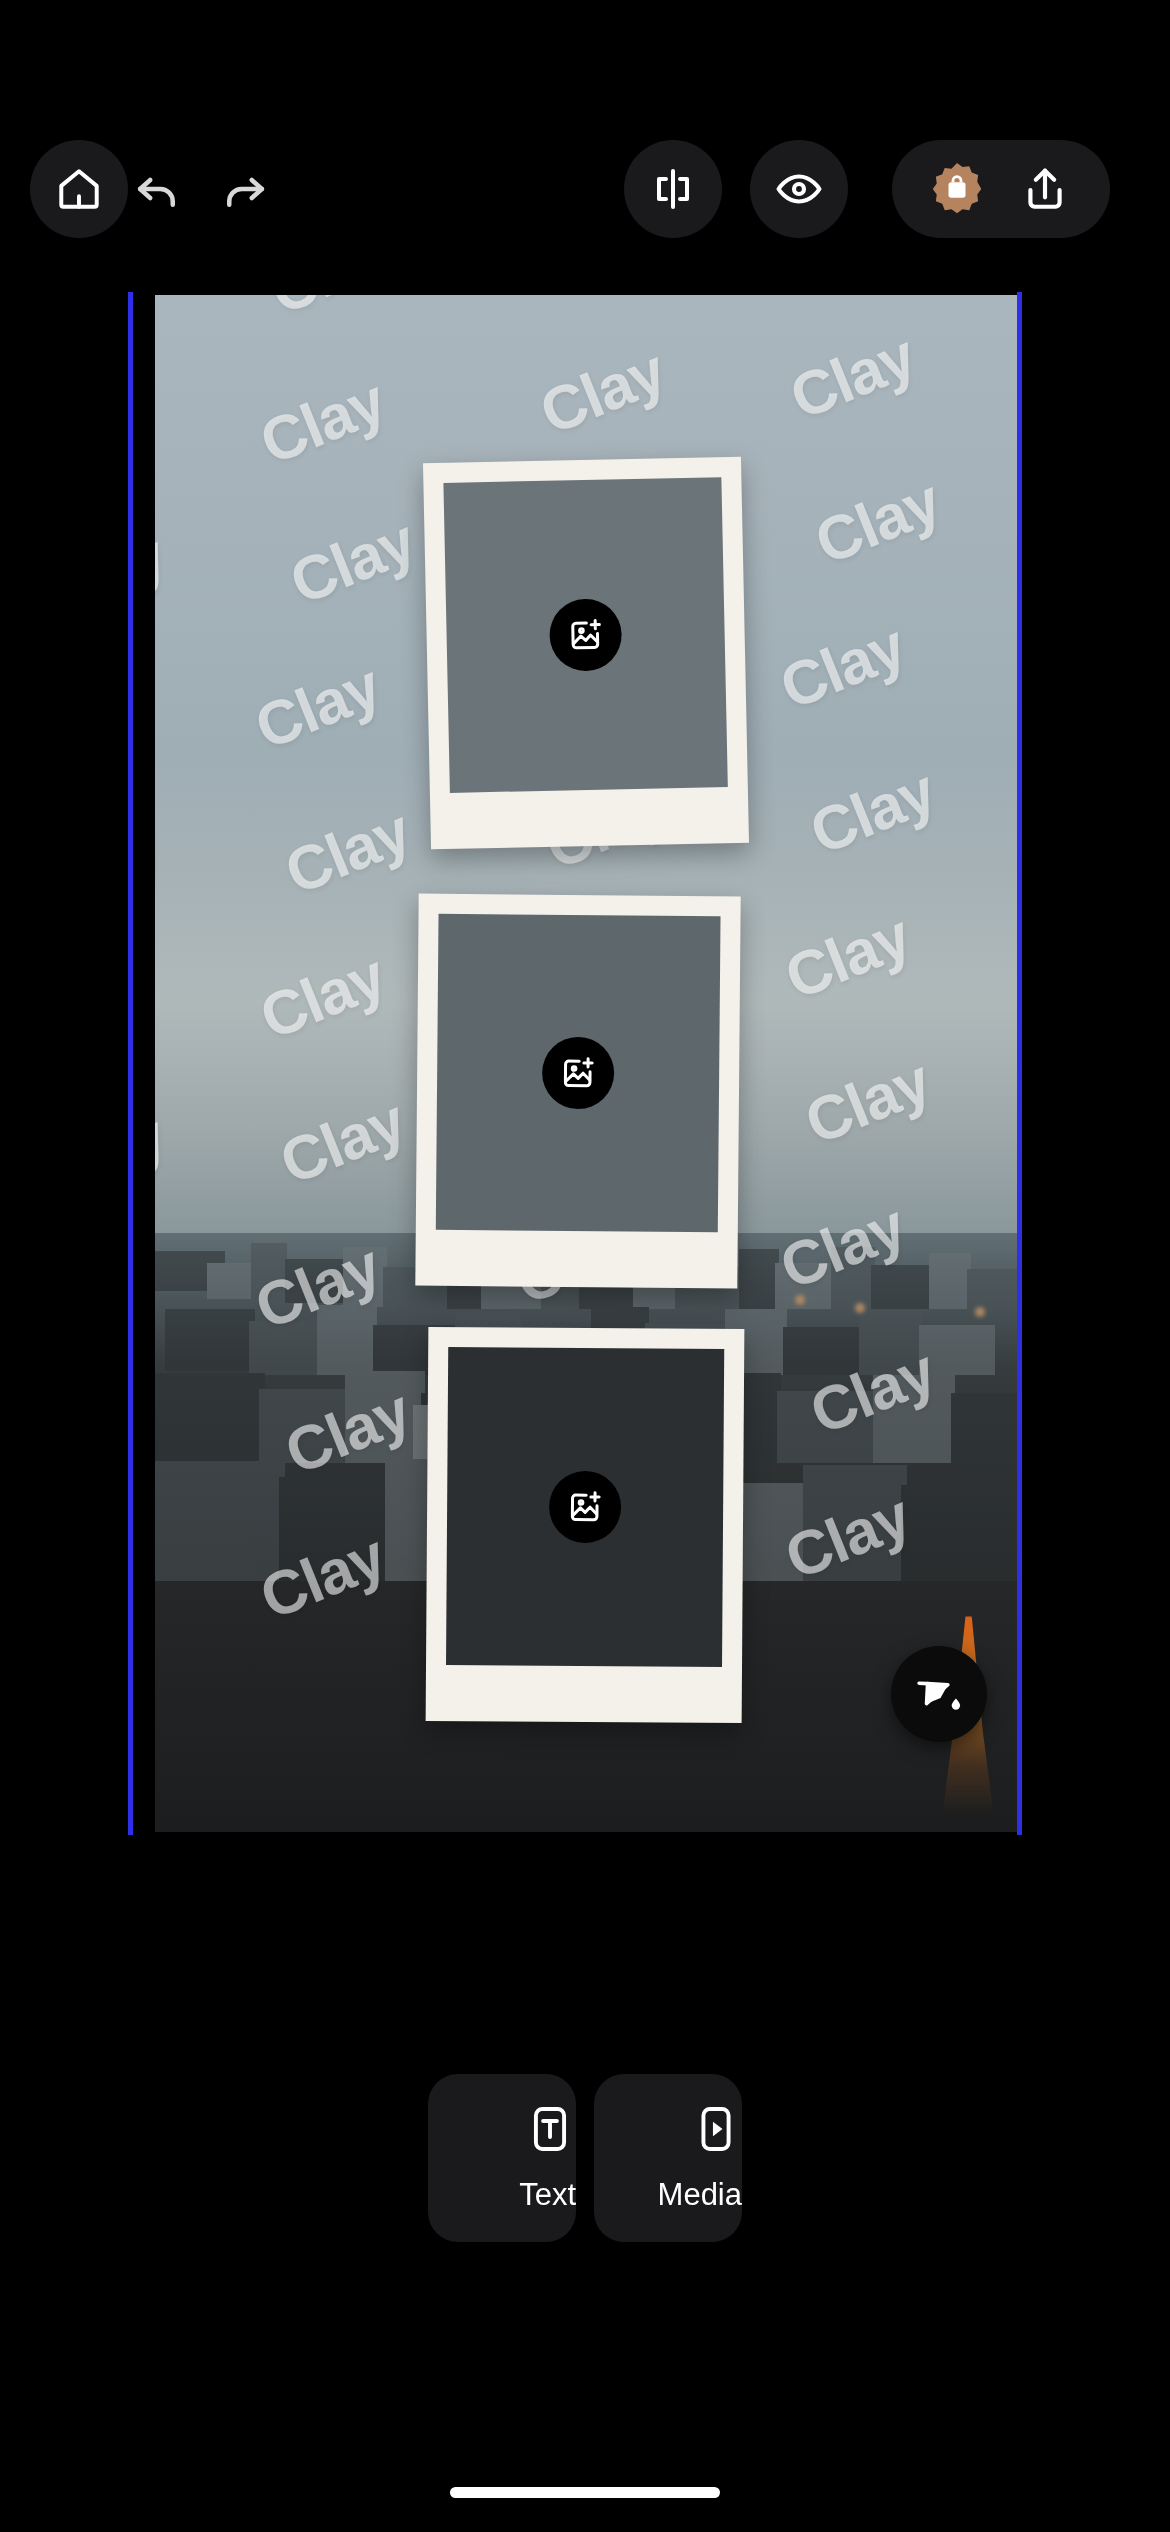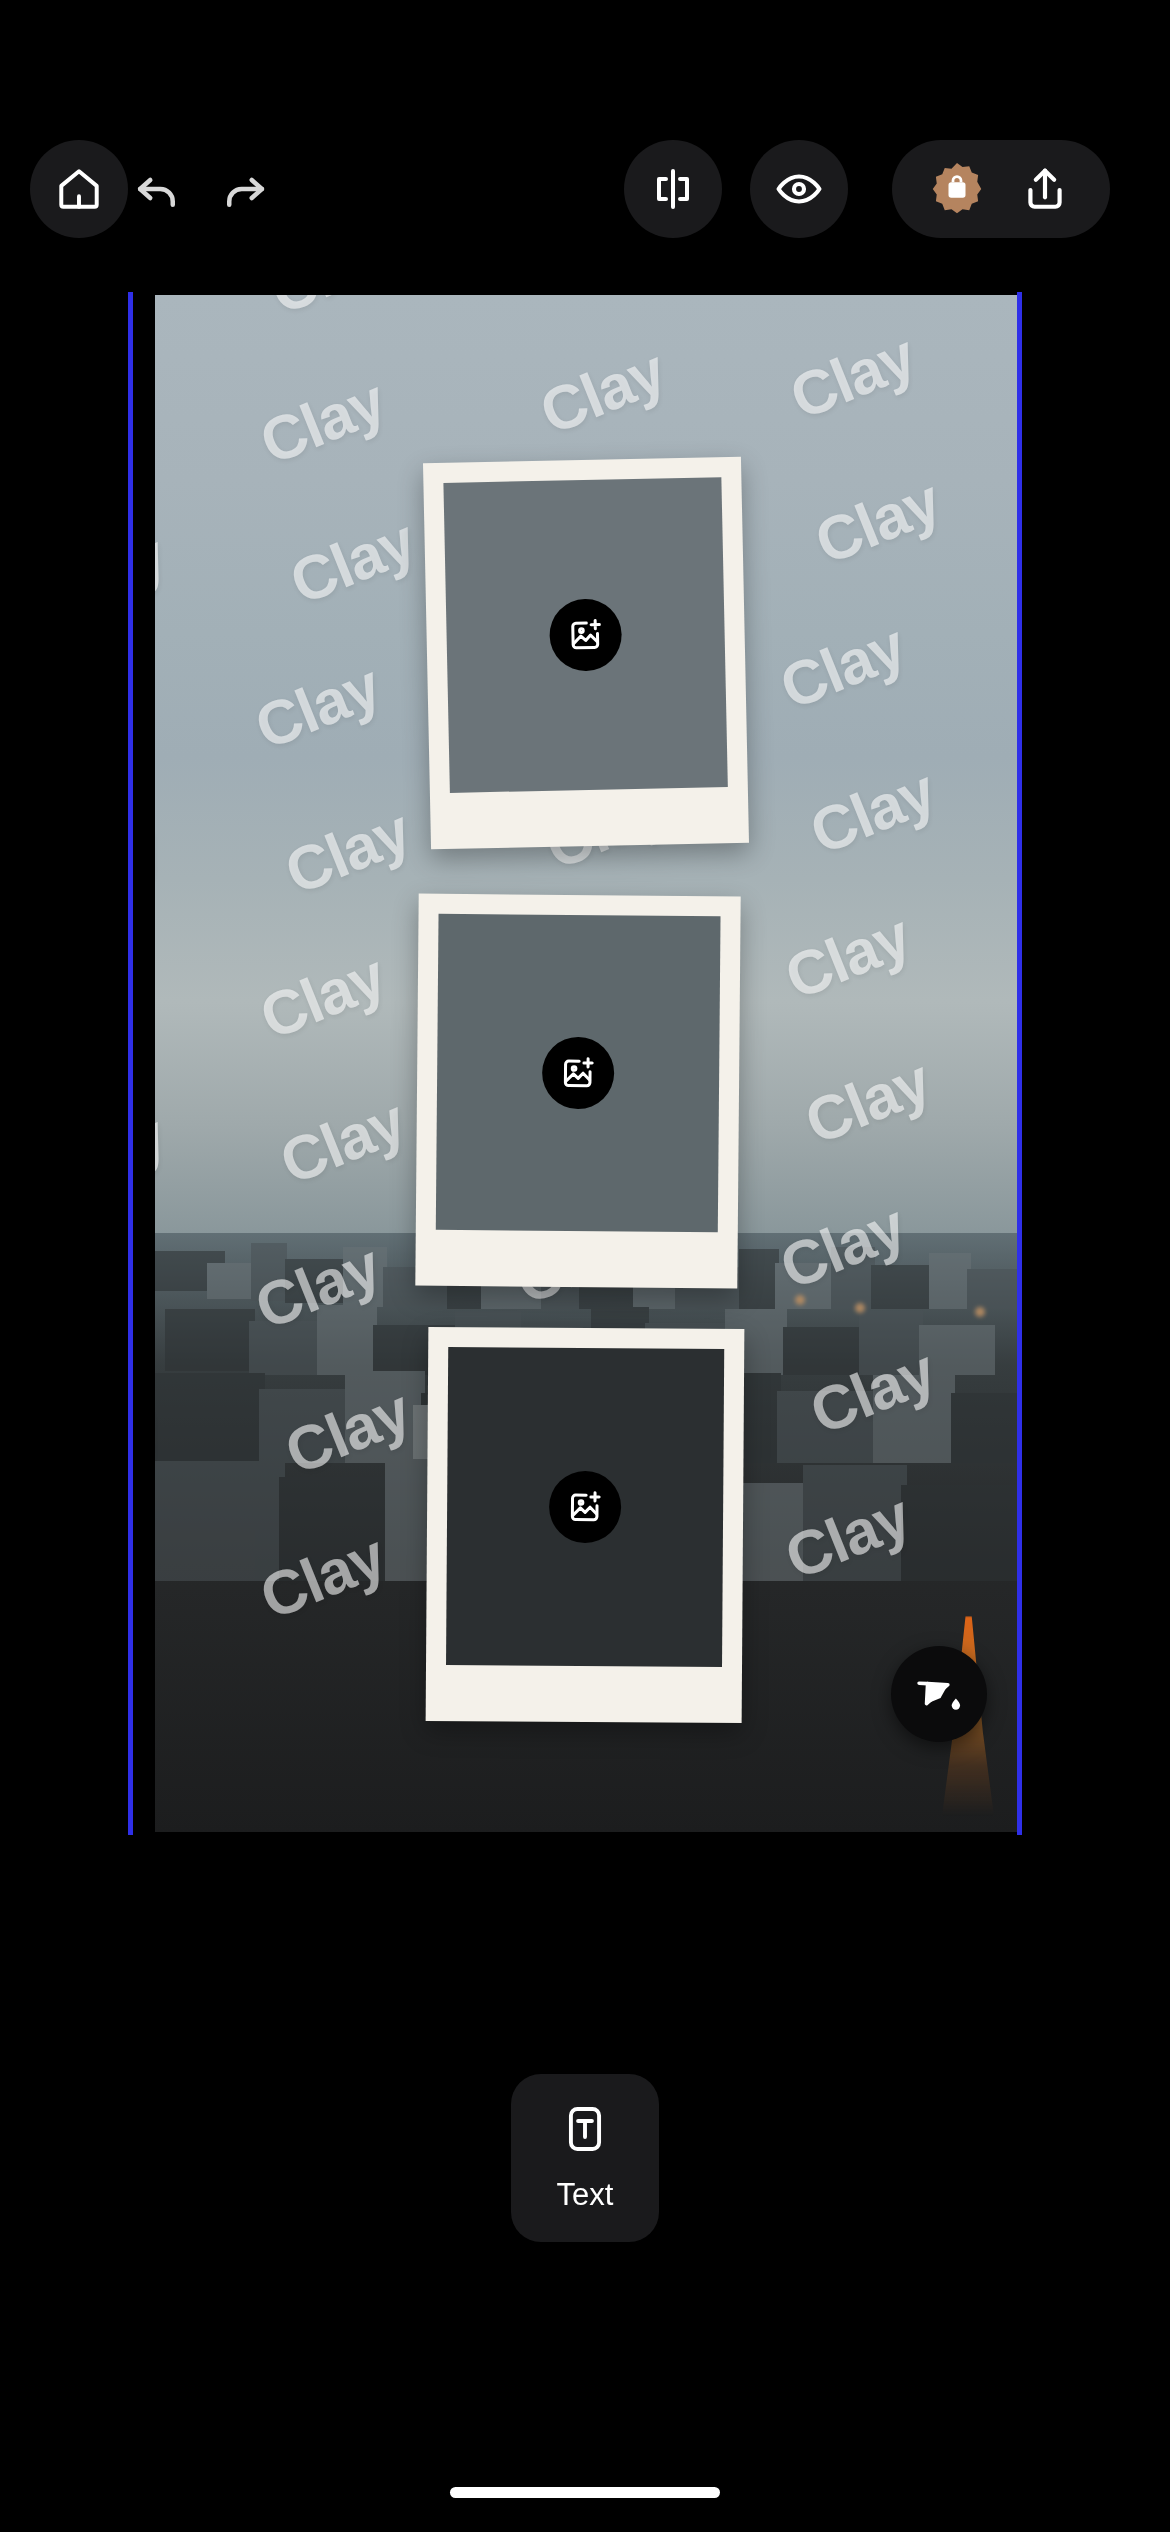--- a/index.html
+++ b/index.html
@@ -125,21 +125,21 @@
     box-shadow:0 6px 18px rgba(0,0,0,.5);
   }
 
   
   .bottombar {
     position:absolute; left:0; bottom:290px; width:1170px;
     display:flex; justify-content:center; gap:18px;
   }
   .tool {
     width:148px; height:168px; border-radius:30px; background:#1a1a1c;
-    display:flex; flex-direction:column; align-items:center; justify-content:center;
+    display:flex; flex-direction:column; align-items:flex-end; justify-content:center;
     gap:22px;
   }
   .tool .tlabel {
     color:#fff; font-size:31px; font-family:"Liberation Sans", sans-serif;
   }
 
   .home-indicator {
     position:absolute; left:50%; transform:translateX(-50%); bottom:34px;
     width:270px; height:11px; border-radius:6px; background:#fff;
   }
@@ -383,18 +383,27 @@
     <div class="tool">
       <span>
         <svg width="52" height="52" viewBox="0 0 24 24" fill="none" stroke="#fff" stroke-width="1.8" stroke-linecap="round" stroke-linejoin="round">
           <rect x="5.5" y="2.8" width="13" height="18.4" rx="3"></rect>
           <path d="M8.8 8.3h6.4M12 8.3v7.4"></path>
         </svg>
       </span>
       <span class="tlabel">Text</span>
     </div>
 
+    <div class="tool">
+      <span>
+        <svg width="52" height="52" viewBox="0 0 24 24" fill="none" stroke="#fff" stroke-width="1.8" stroke-linecap="round" stroke-linejoin="round">
+          <rect x="6.2" y="2.8" width="11.6" height="18.4" rx="3"></rect>
+          <path d="M10.6 8.6 15 12l-4.4 3.4z" fill="#fff" stroke="none"></path>
+        </svg>
+      </span>
+      <span class="tlabel">Media</span>
+    </div>
 
 
   </div>
 
   <div class="home-indicator"></div>
 </div>
 
 </body></html>

